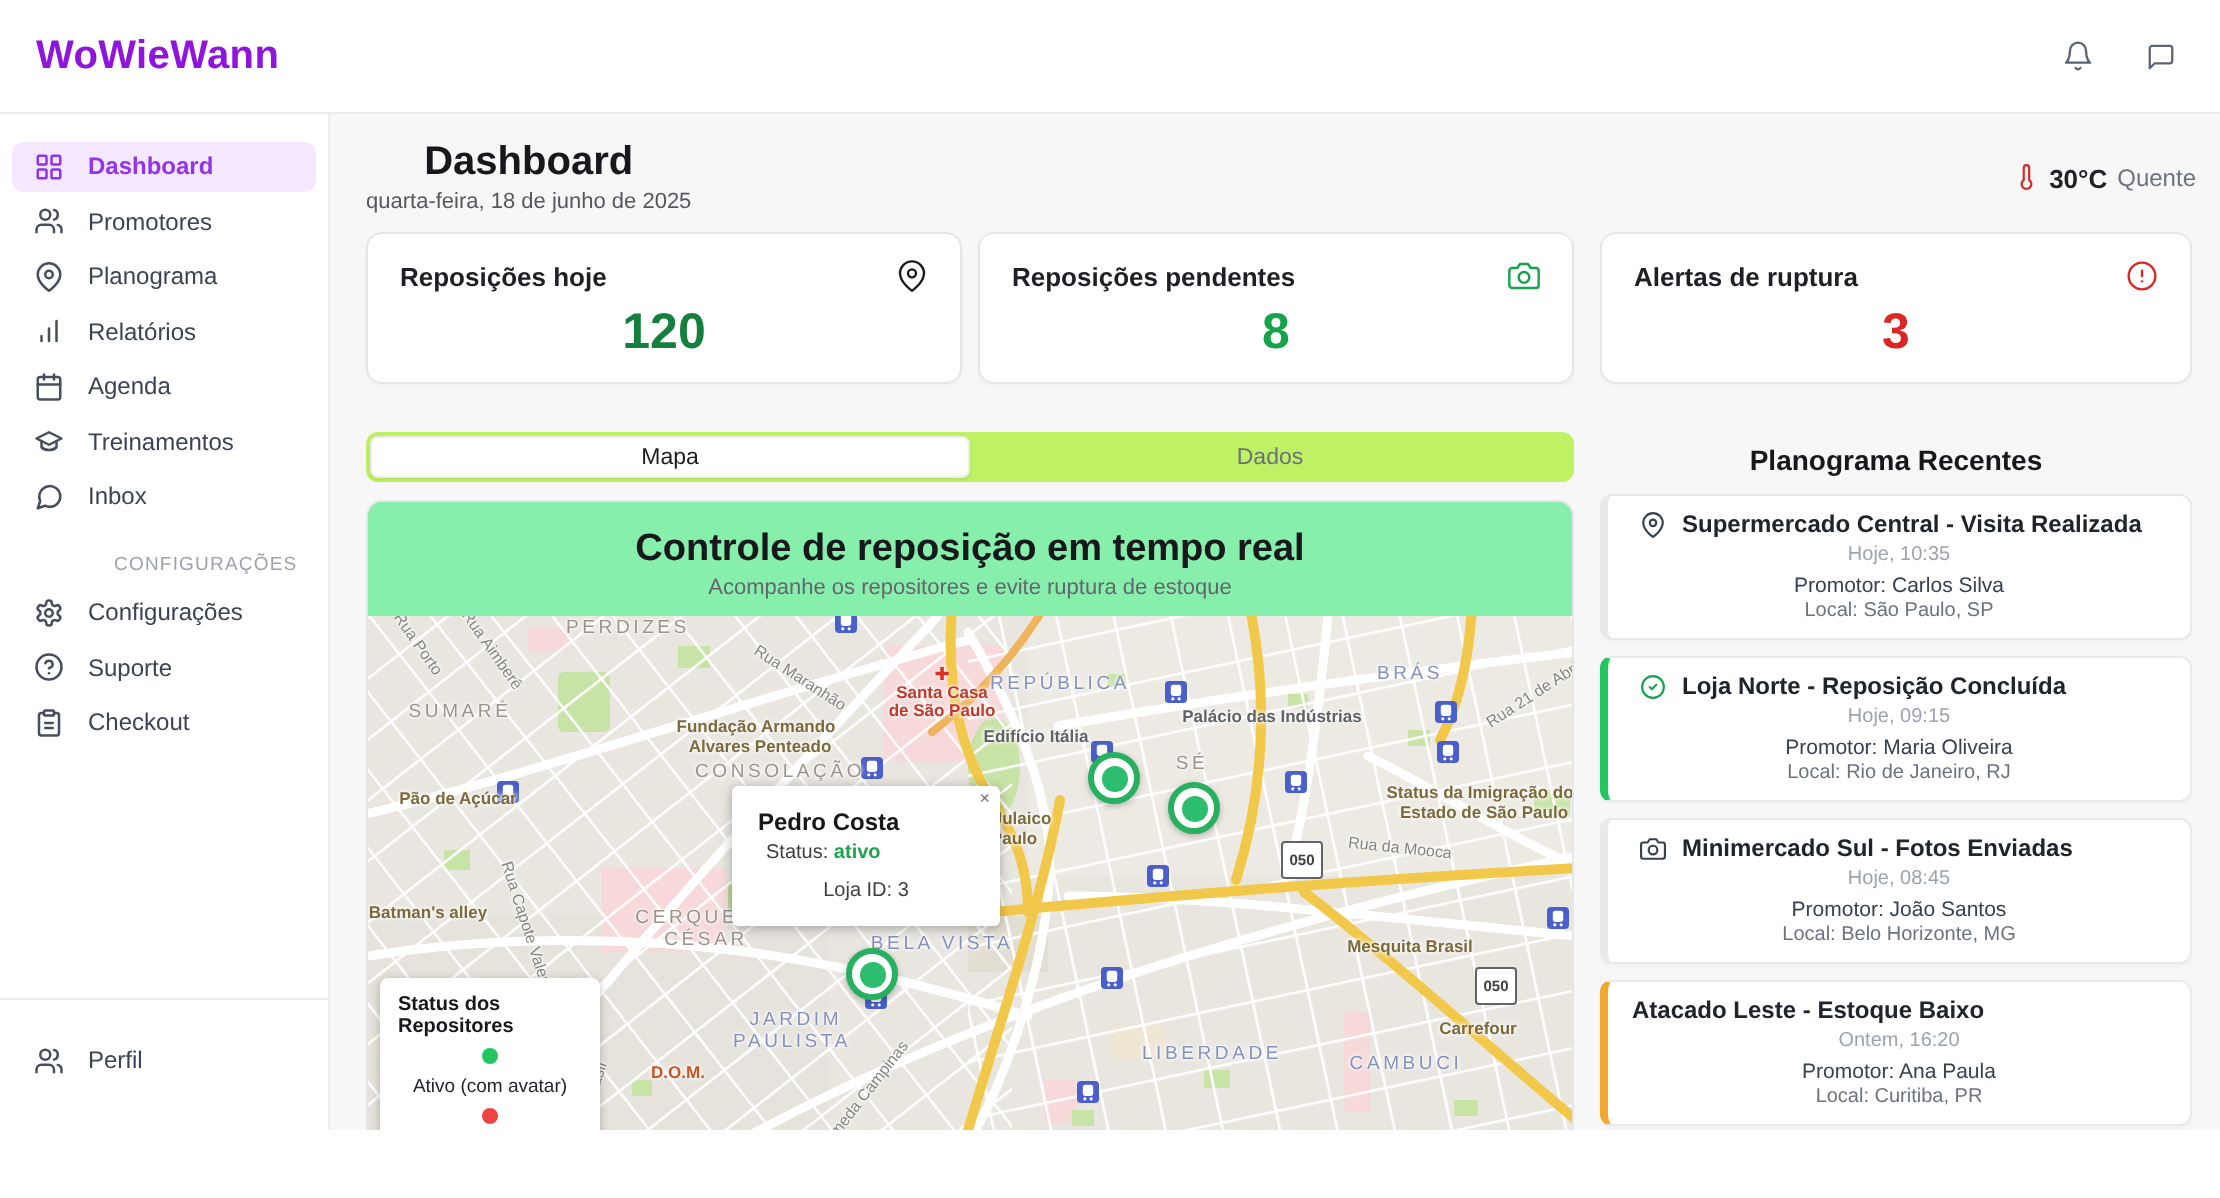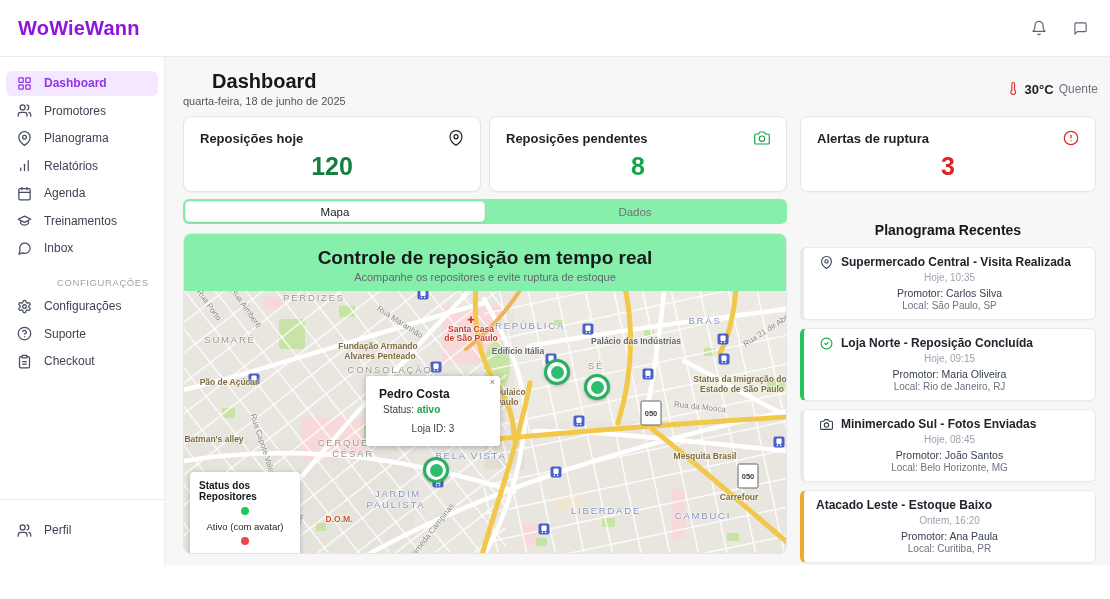--- a/index.html
+++ b/index.html
@@ -38,42 +38,42 @@
   .col-left { width:604px; }
   .col-right { width:296px; }
 
   .stat-row { display:flex; gap:8px; }
   .stat-card { flex:1; background:#fff; border:1px solid #e6e6e9; border-radius:8px; padding:13px 16px 12px; height:76px;
                box-shadow:0 1px 2px rgba(0,0,0,.03); }
   .stat-top { display:flex; justify-content:space-between; align-items:center; }
   .stat-label { font-size:13px; font-weight:bold; color:#1e2025; }
   .stat-value { text-align:center; font-size:25px; font-weight:bold; margin-top:6px; }
 
-  .tabs { margin-top:7px; height:25px; background:#86efac; border-radius:6px; padding:2px; display:grid; grid-template-columns:1fr 1fr; }
+  .tabs { margin-top:24px; height:25px; background:#bef264; border-radius:6px; padding:2px; display:grid; grid-template-columns:1fr 1fr; }
   .tab { display:flex; align-items:center; justify-content:center; font-size:11.5px; color:#6f7078; border-radius:4px; cursor:pointer; }
   .tab.active { background:#fff; color:#1b1c20; box-shadow:0 1px 2px rgba(0,0,0,.08); border:1px solid #ececef; }
 
   .map-card { margin-top:9px; background:#86efac; border:1px solid #e6e6e9; border-radius:8px; height:321px; overflow:hidden; }
   .map-card h2 { text-align:center; font-size:19px; font-weight:bold; color:#17181c; margin-top:13px; }
   .map-sub { text-align:center; font-size:11px; color:#63666d; margin-top:2px; }
   .map { position:relative; width:604px; height:264px; margin-top:8px; overflow:hidden; background:#e9e6e0; }
   .map-svg { position:absolute; inset:0; }
 
   .ml { position:absolute; white-space:nowrap; transform:translate(-50%,-50%);
         text-shadow:0 0 2px #fff,0 0 3px #fff,0 0 1px #fff; pointer-events:none; }
   .ml-district { color:#9a948a; font-size:9.5px; letter-spacing:1.8px; font-weight:500; }
   .ml-districtb { color:#8591bd; font-size:9.5px; letter-spacing:1.8px; font-weight:500; }
   .ml-poi { color:#7d6a3a; font-size:8.5px; font-weight:bold; }
   .ml-poid { color:#5f6368; font-size:8.5px; font-weight:bold; }
   .ml-poir { color:#c0392b; font-size:8.5px; font-weight:bold; }
   .ml-poio { color:#cb5427; font-size:8.5px; font-weight:bold; }
   .ml-street { color:#85857f; font-size:8px; }
   .cross { position:absolute; color:#d93025; font-size:9px; transform:translate(-50%,-50%); text-shadow:0 0 2px #fff; }
 
-  .shield { position:absolute; width:21px; height:25px; background:#fff; border:1px solid #606469; border-radius:2px;
+  .shield { position:absolute; width:21px; height:19px; background:#fff; border:1px solid #606469; border-radius:2px;
             font-size:7.5px; font-weight:bold; color:#3c4043; display:flex; align-items:center; justify-content:center;
             transform:translate(-50%,-50%); }
 
   .marker { position:absolute; width:26px; height:26px; border-radius:50%; background:#fff; border:3px solid #27b express05f;
             transform:translate(-50%,-50%); }
   .marker { border:3px solid #27b05f; display:flex; align-items:center; justify-content:center; cursor:pointer;
             box-shadow:0 1px 3px rgba(0,0,0,.25); }
   .marker .mdot { width:13px; height:13px; border-radius:50%; background:#2dbd6e; }
 
   .map-popup { position:absolute; left:182px; top:85px; width:134px; height:70px; background:#fff; border-radius:3px;

